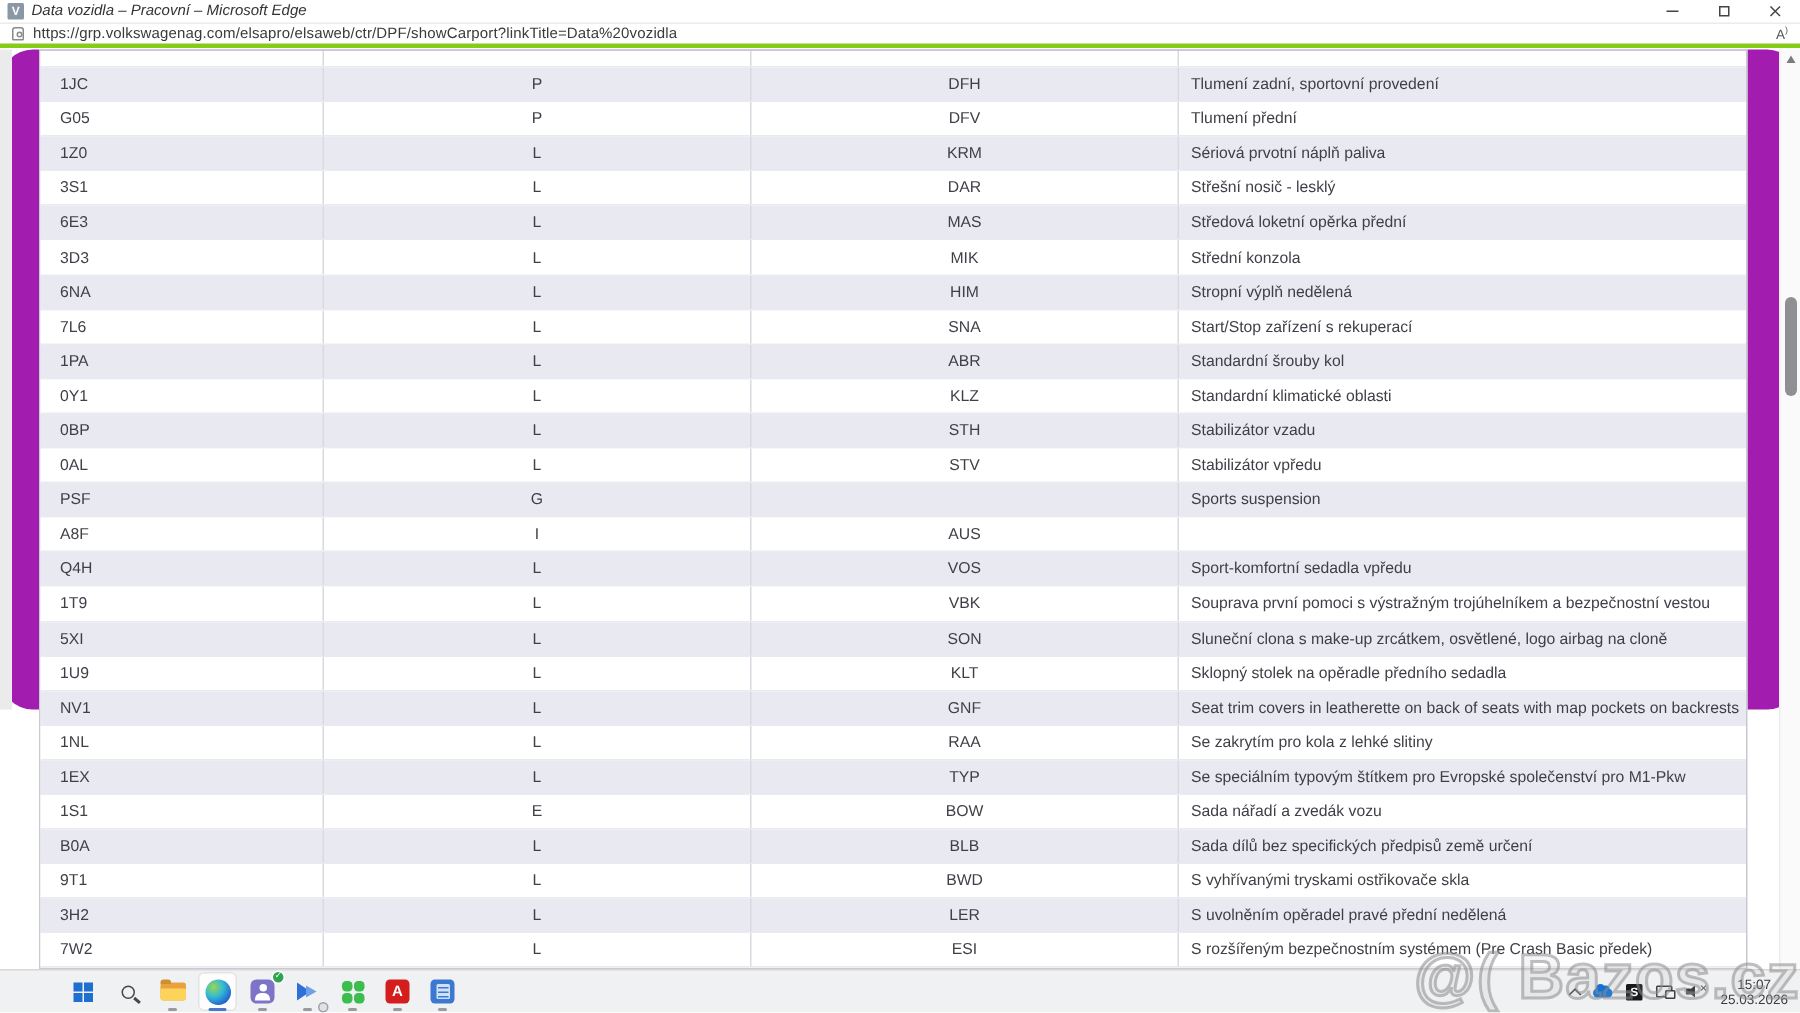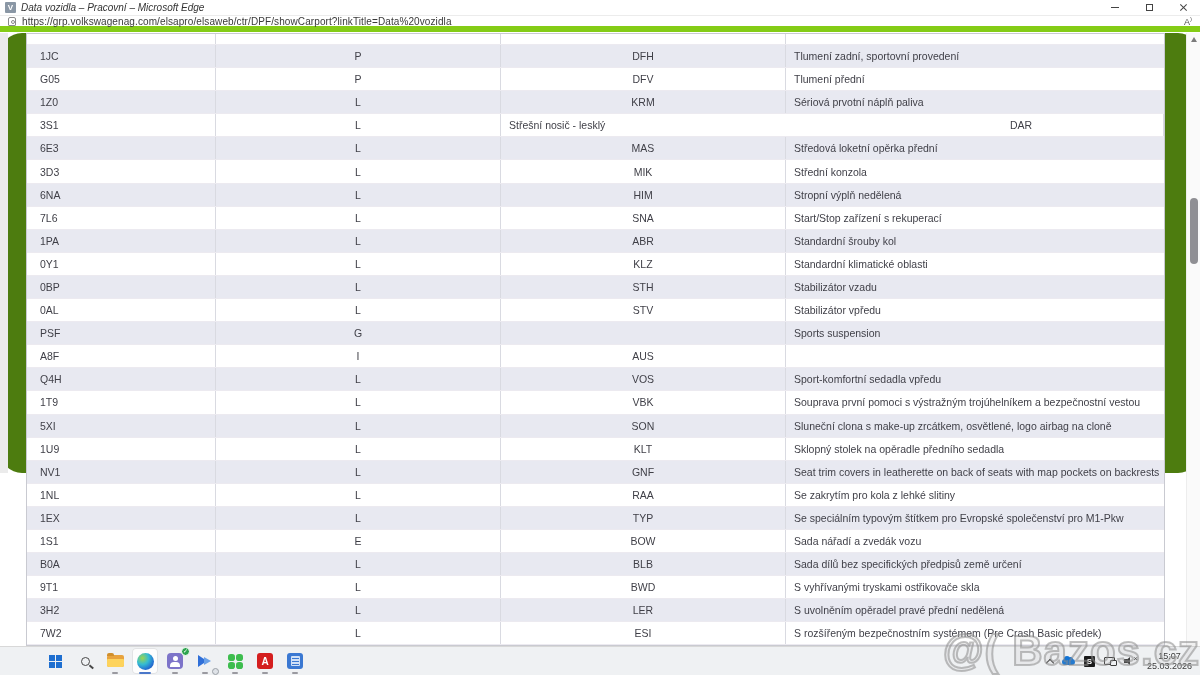--- a/index.html
+++ b/index.html
@@ -16,31 +16,31 @@
   .win-btn { width:34px; height:100%; display:flex; align-items:center; justify-content:center; }
   .glyph-min { width:8px; height:1px; background:#444; }
   .glyph-max { width:7px; height:7px; border:1px solid #444; }
   .glyph-close { position:relative; width:9px; height:9px; }
   .glyph-close::before,.glyph-close::after { content:""; position:absolute; left:4px; top:0;
       width:1px; height:9px; background:#444; }
   .glyph-close::before { transform:rotate(45deg); } .glyph-close::after { transform:rotate(-45deg); }
 
   
   .addressbar { height:16px; background:#fff; display:flex; align-items:center; padding:0 8px;
-                font-size:10px; color:#3a3a3a; border-bottom:6px solid #84cc16; }
+                font-size:10px; color:#3a3a3a; border-bottom:3px solid #84cc16; }
   .pageinfo-icon { width:8px; height:9px; border:1px solid #8a8a8a; border-radius:2px 2px 1px 1px;
                    margin-right:6px; position:relative; }
   .pageinfo-icon::after { content:""; position:absolute; left:2px; top:2px; width:2px; height:2px;
                    border:1px solid #8a8a8a; border-radius:50%; }
   .url-text { white-space:nowrap; letter-spacing:.1px; }
   .read-aloud { margin-left:auto; font-size:9px; color:#555; }
   .read-aloud sup { font-size:6px; }
 
   
-  .content { position:absolute; top:33px; left:0; width:1200px; height:440px; background:#4d7c0f;border-radius:22px; }
+  .content { position:absolute; top:33px; left:0; width:1200px; height:440px; background:#a21caf;border-radius:22px; }
   .left-strip { position:absolute; left:0; top:0; width:8px; height:100%; background:#ebebeb; }
   .datatable { position:absolute; left:26px; top:0; width:1139px; border:1px solid #c9cad1; background:#fff; }
   .trow { display:flex; height:23.1px; align-items:center; border-bottom:1px solid #eceaf0; }
   .trow.partial { height:11px; }
   .trow.shade { background:#e8e9f1; }
   .trow.plain { background:#ffffff; }
   .cell { height:100%; display:flex; align-items:center; font-size:10.5px; color:#3f3f47;
           border-right:1px solid #d9dae1; overflow:hidden; white-space:nowrap; }
   .c-code   { width:189px; padding-left:13px; }
   .c-type   { width:285px; justify-content:center; }
@@ -183,22 +183,22 @@
       <div class="trow shade">
         <div class="cell c-code">1Z0</div>
         <div class="cell c-type">L</div>
         <div class="cell c-family">KRM</div>
         <div class="cell c-description">Sériová prvotní náplň paliva</div>
       </div>
 
       <div class="trow plain">
         <div class="cell c-code">3S1</div>
         <div class="cell c-type">L</div>
+        <div class="cell c-family">DAR</div>
         <div class="cell c-description">Střešní nosič - lesklý</div>
-        <div class="cell c-family">DAR</div>
       </div>
 
       <div class="trow shade">
         <div class="cell c-code">6E3</div>
         <div class="cell c-type">L</div>
         <div class="cell c-family">MAS</div>
         <div class="cell c-description">Středová loketní opěrka přední</div>
       </div>
 
       <div class="trow plain">

